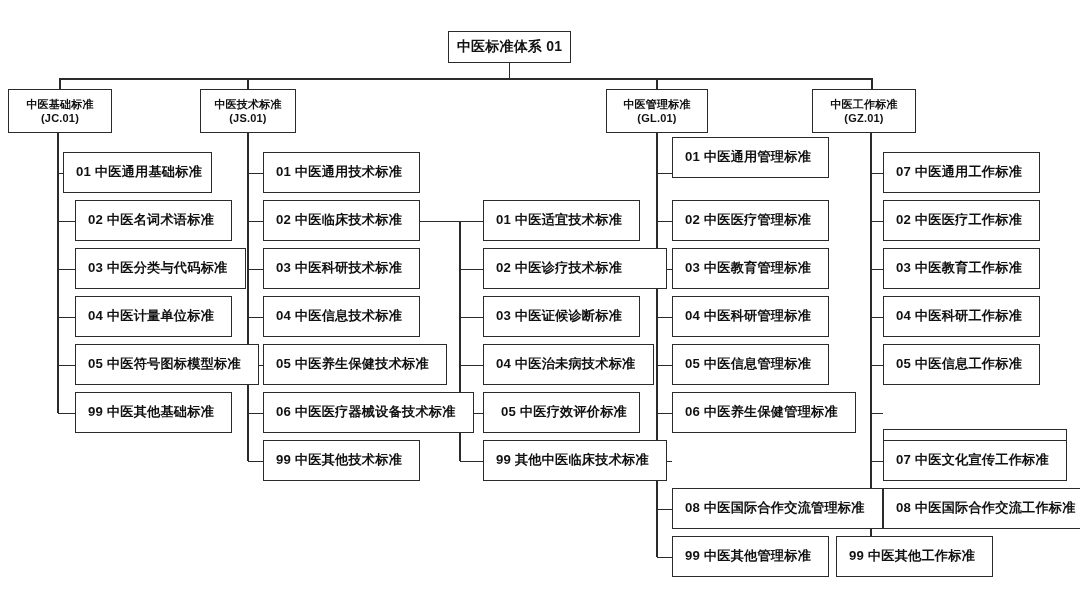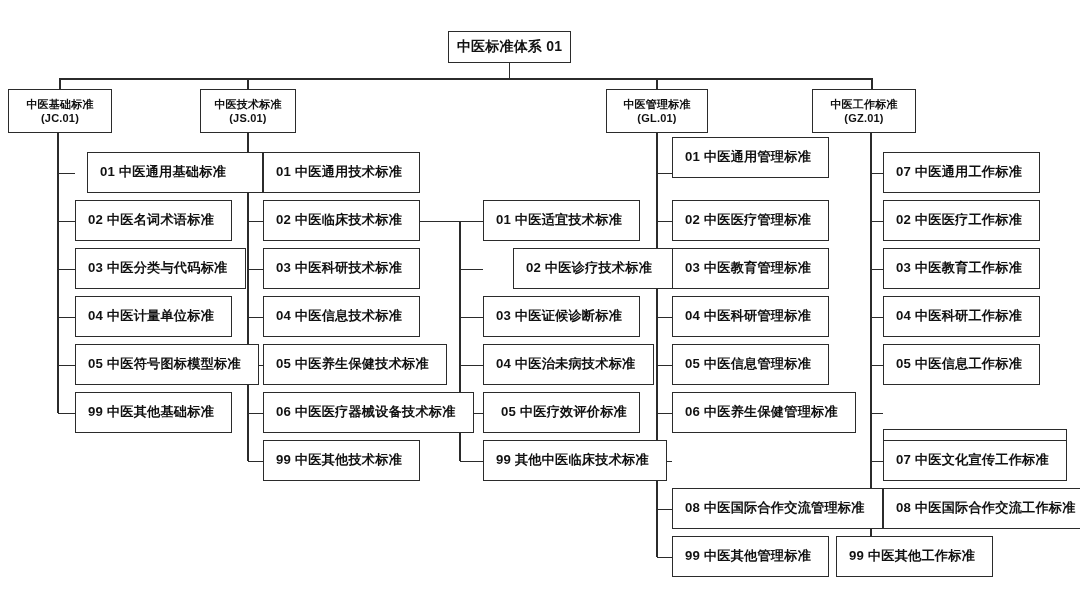--- a/index.html
+++ b/index.html
@@ -68,21 +68,21 @@
       <span>中医标准体系 01</span>
     </div>
     <div class="conn v" style="left: 508.5px; top: 63px; height: 15px;"></div>
     <div class="conn v" style="left: 59px; top: 78px; height: 11px;"></div>
     <div class="node level2" style="left: 8px; top: 89px; width: 104px; height: 44px;">
       <span>中医基础标准</span>
       <span class="line2">(JC.01)</span>
     </div>
     <div class="conn v" style="left: 57px; top: 133px; height: 279.5px;"></div>
     <div class="conn h" style="left: 58px; top: 172.5px; width: 17px;"></div>
-    <div class="node leaf" style="left: 87px; top: 152px; width: 176px; height: 41px;">
+    <div class="node leaf" style="left: 63px; top: 152px; width: 149px; height: 41px;">
       <span>01 中医通用基础标准</span>
     </div>
     <div class="conn h" style="left: 58px; top: 220.5px; width: 17px;"></div>
     <div class="node leaf" style="left: 75px; top: 200px; width: 157px; height: 41px;">
       <span>02 中医名词术语标准</span>
     </div>
     <div class="conn h" style="left: 58px; top: 268.5px; width: 17px;"></div>
     <div class="node leaf" style="left: 75px; top: 248px; width: 171px; height: 41px;">
       <span>03 中医分类与代码标准</span>
     </div>
@@ -132,21 +132,21 @@
     <div class="node leaf" style="left: 263px; top: 440px; width: 157px; height: 41px;">
       <span>99 中医其他技术标准</span>
     </div>
     <div class="conn h" style="left: 420px; top: 220.5px; width: 40px;"></div>
     <div class="conn v" style="left: 459px; top: 220.5px; height: 240px;"></div>
     <div class="conn h" style="left: 460px; top: 220.5px; width: 23px;"></div>
     <div class="node leaf" style="left: 483px; top: 200px; width: 157px; height: 41px;">
       <span>01 中医适宜技术标准</span>
     </div>
     <div class="conn h" style="left: 460px; top: 268.5px; width: 23px;"></div>
-    <div class="node leaf" style="left: 483px; top: 248px; width: 184px; height: 41px; margin-left: 30px;">
+    <div class="node leaf" style="left: 483px; top: 248px; width: 184px; height: 41px;">
       <span>02 中医诊疗技术标准</span>
     </div>
     <div class="conn h" style="left: 460px; top: 316.5px; width: 23px;"></div>
     <div class="node leaf" style="left: 483px; top: 296px; width: 157px; height: 41px;">
       <span>03 中医证候诊断标准</span>
     </div>
     <div class="conn h" style="left: 460px; top: 364.5px; width: 23px;"></div>
     <div class="node leaf" style="left: 483px; top: 344px; width: 171px; height: 41px;">
       <span>04 中医治未病技术标准</span>
     </div>

